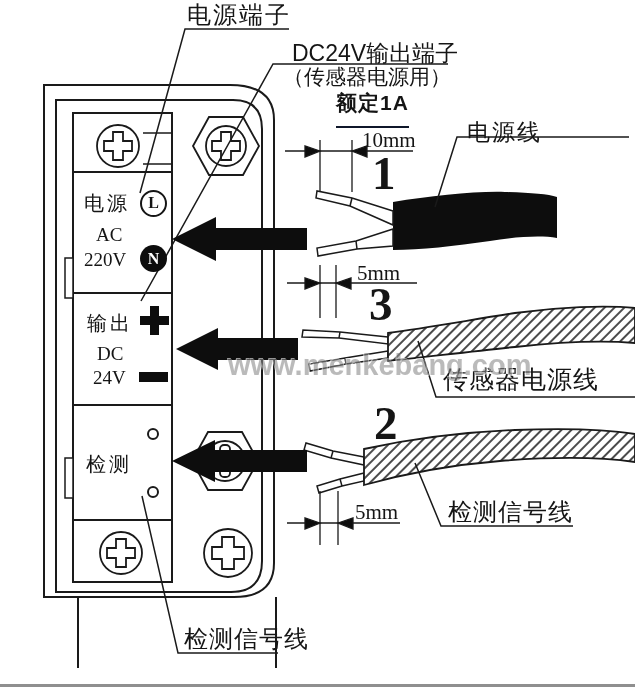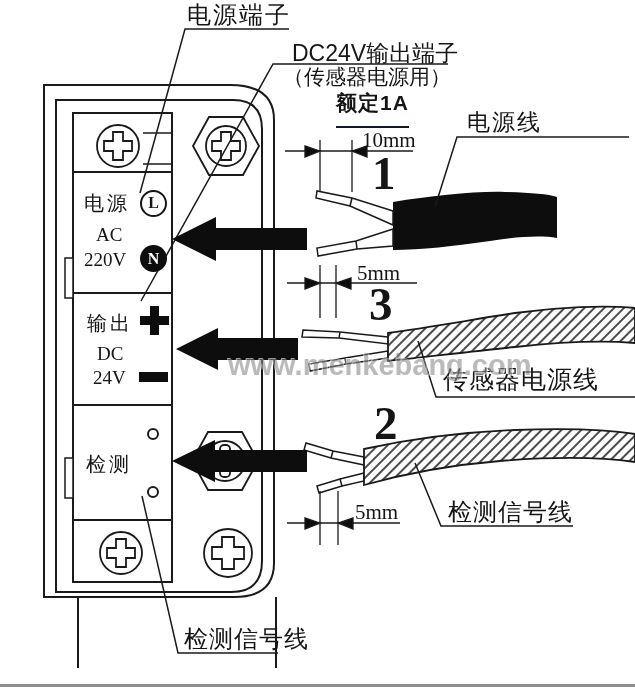--- a/index.html
+++ b/index.html
@@ -157,21 +157,21 @@
       <path d="M172,239 L216,217 V228 H307 V250 H216 V261 Z"></path>
       <path d="M176,349 L218,328 V338 H298 V360 H218 V370 Z"></path>
       <path d="M172,461 L215,440 V450 H307 V472 H215 V482 Z"></path>
     </g>
   </svg>
 
   <div class="lbl cjk callout" style="left:187px;top:2px;">电源端子</div>
   <div class="lbl cjk" style="left:292px;top:41px;font-size:23px;">DC24V输出端子</div>
   <div class="lbl cjk" style="left:283px;top:65px;font-size:21px;">（传感器电源用）</div>
   <div class="lbl cjk rated" style="left:336px;top:91px;">额定1A</div>
-  <div class="lbl cjk" style="left:467px;top:110px;font-size:23px;letter-spacing:2px;">电源线</div>
+  <div class="lbl cjk" style="left:467px;top:120px;font-size:23px;letter-spacing:2px;">电源线</div>
   <div class="lbl cjk" style="left:443px;top:366px;font-size:25px;letter-spacing:1px;">传感器电源线</div>
   <div class="lbl cjk" style="left:448px;top:499px;font-size:24px;letter-spacing:1px;">检测信号线</div>
   <div class="lbl cjk" style="left:184px;top:626px;font-size:24px;letter-spacing:1px;">检测信号线</div>
 
   <div class="lbl step-num" style="left:372px;top:148px;">1</div>
   <div class="lbl step-num" style="left:369px;top:279px;">3</div>
   <div class="lbl step-num" style="left:374px;top:398px;">2</div>
 
   <div class="lbl dim" style="left:362px;top:129px;">10mm</div>
   <div class="lbl dim" style="left:357px;top:262px;">5mm</div>

